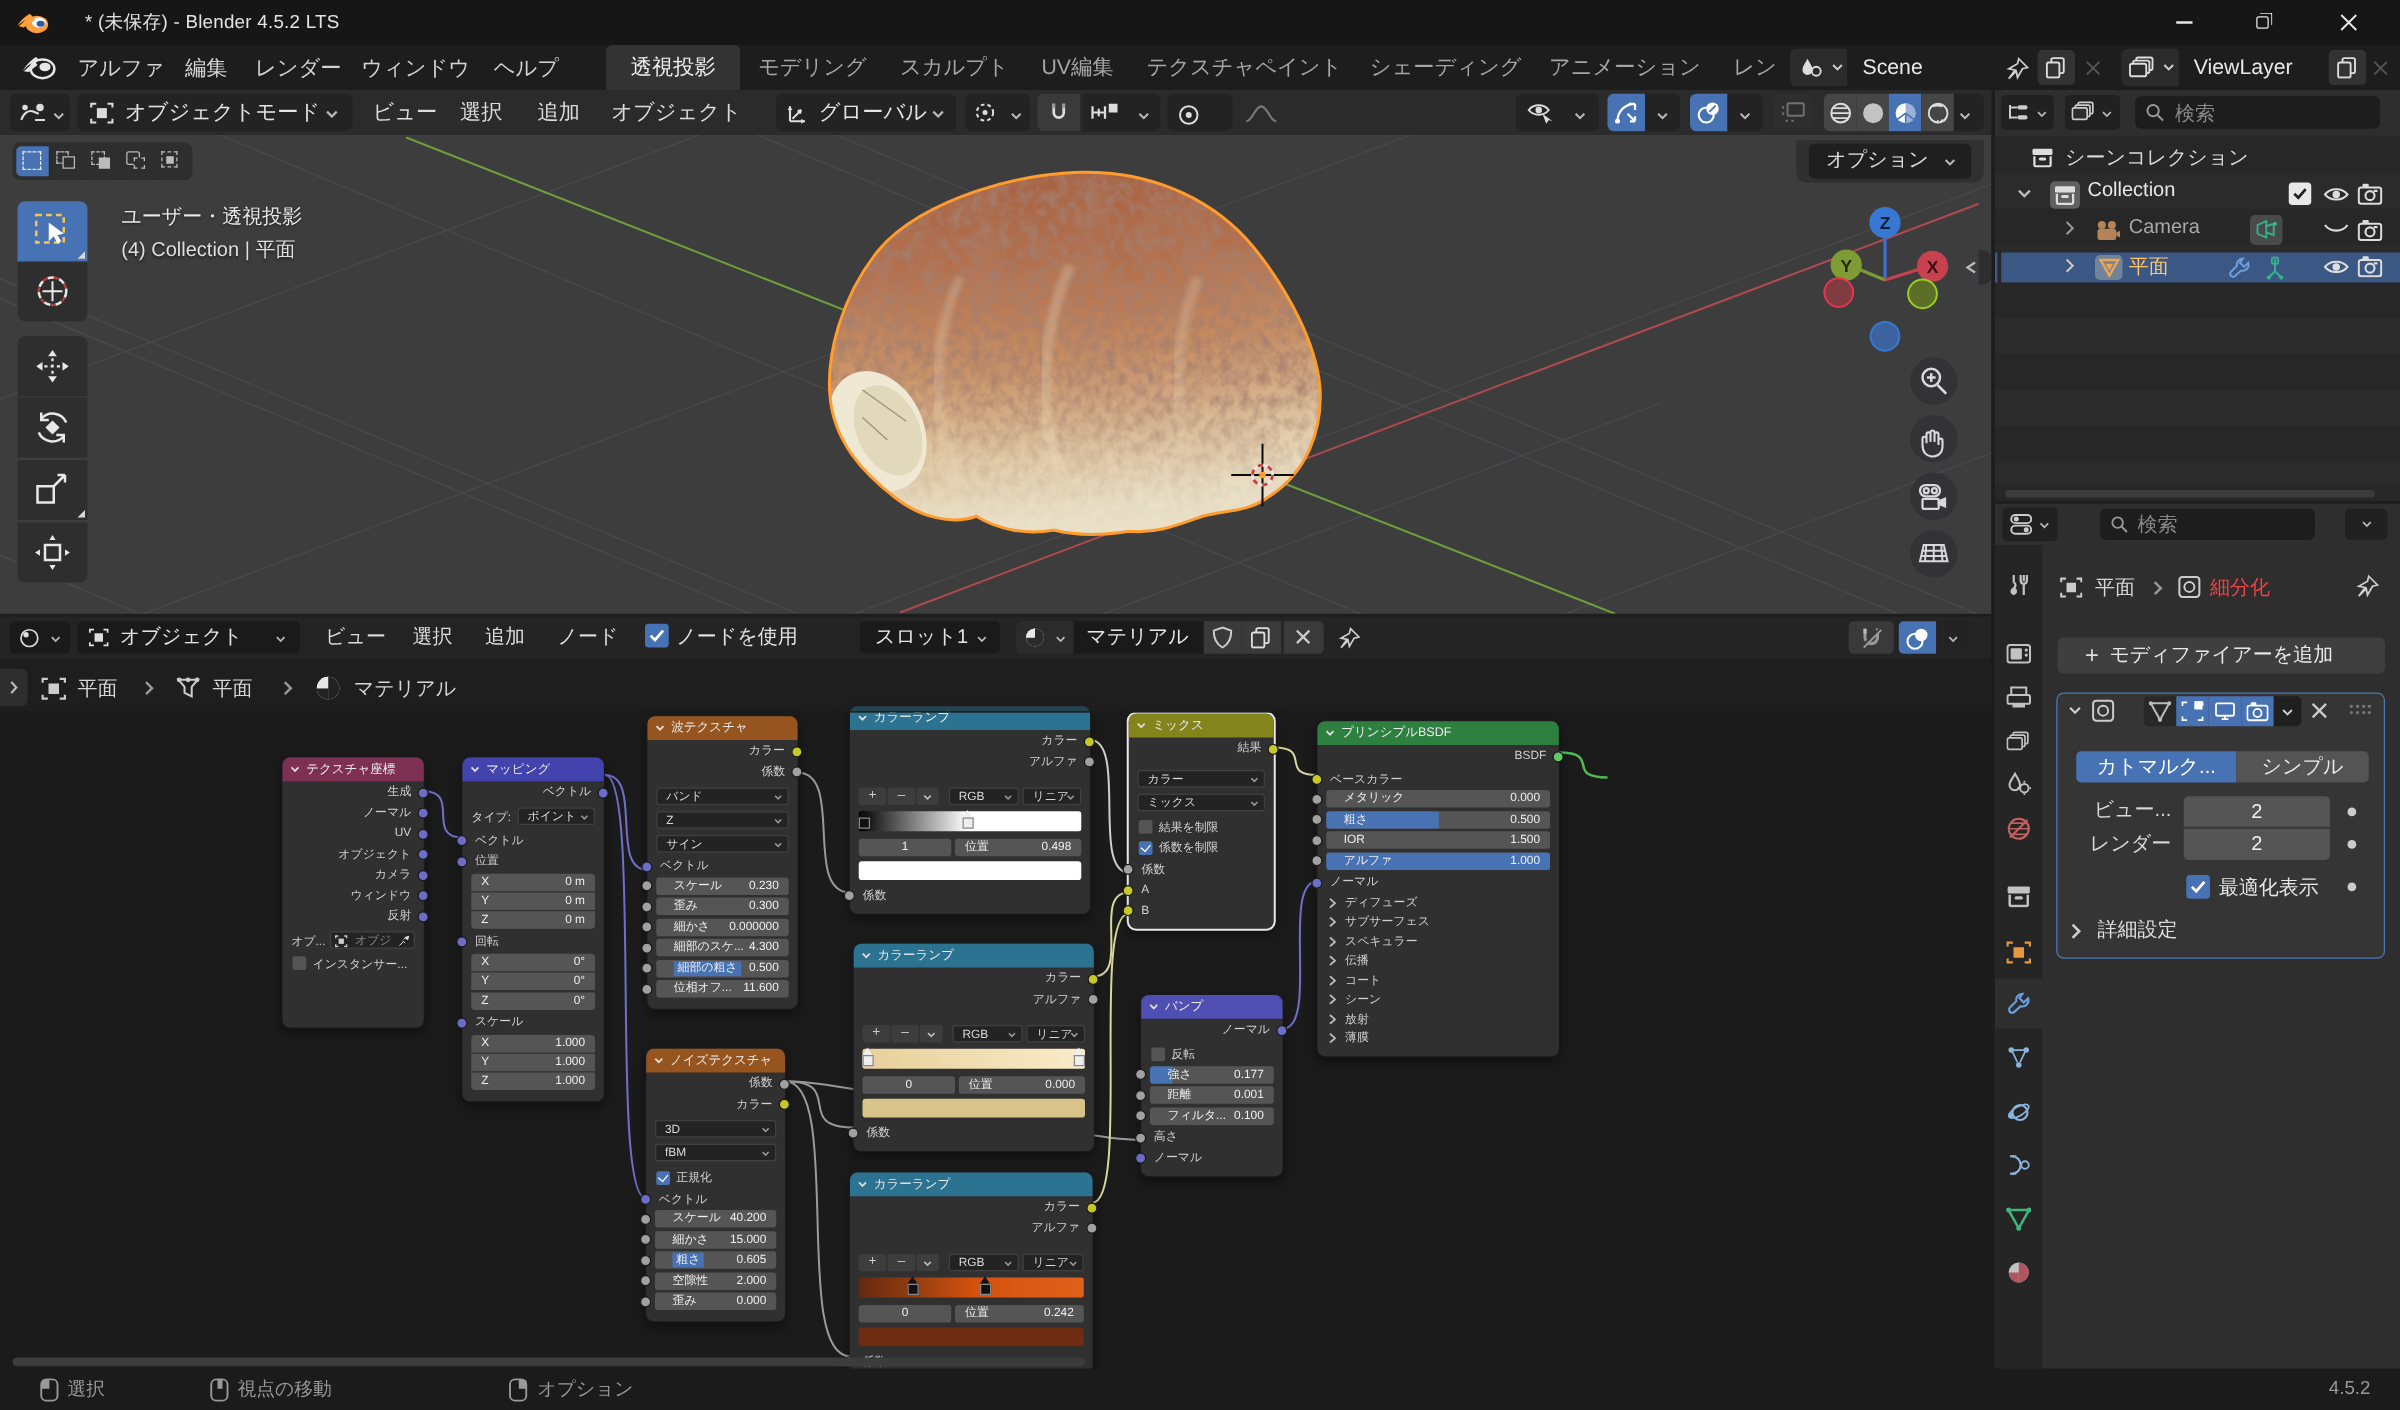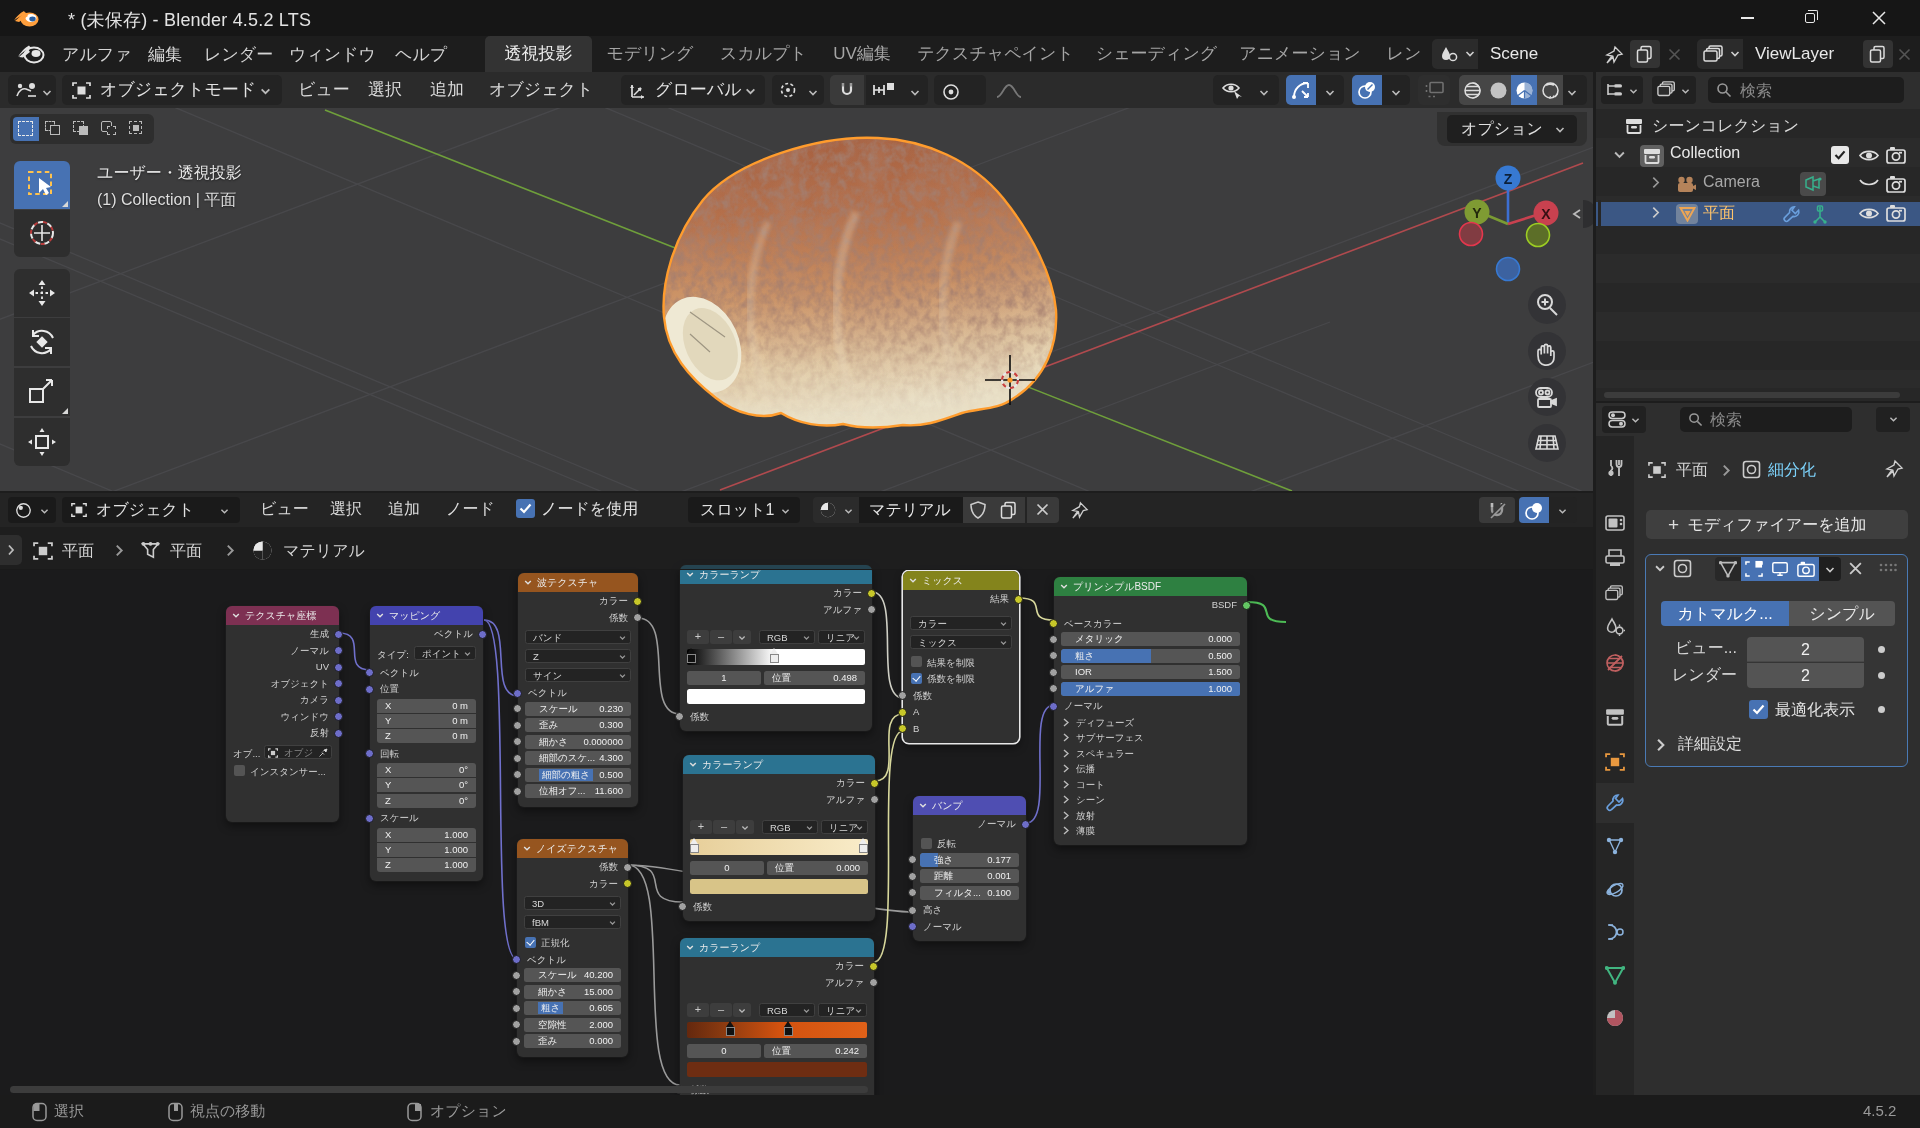--- a/index.html
+++ b/index.html
@@ -2,21 +2,21 @@
 <html><head>
 <meta charset="utf-8">
 <style>
 * { margin:0; padding:0; box-sizing:border-box; }
 html,body { width:1920px; height:1128px; overflow:hidden; background:#1d1d1d;
   font-family:"Liberation Sans", sans-serif; -webkit-font-smoothing:antialiased; }
 #root { position:absolute; left:0; top:0; width:1920px; height:1128px; }
 .abs { position:absolute; }
 
 #titlebar { position:absolute; left:0; top:0; width:1920px; height:36px; background:#161616; color:#e3e3e3; }
-#titlebar .ttxt { position:absolute; left:68px; top:8px; font-size:18px; letter-spacing:0.2px; }
+#titlebar .ttxt { position:absolute; left:68px; top:8px; font-size:15px; letter-spacing:0.2px; }
 .winbtn { position:absolute; top:0; width:58px; height:36px; color:#e8e8e8; }
 
 #menubar { position:absolute; left:0; top:36px; width:1920px; height:36px; background:#1d1d1d; color:#d4d4d4; font-size:17px; }
 .menuitem { position:absolute; top:7px; }
 .tab { position:absolute; top:0; height:36px; line-height:36px; text-align:center; color:#a5a5a5; font-size:17px; }
 .tab.active { background:#333333; color:#f0f0f0; border-radius:5px 5px 0 0; }
 
 .node { position:absolute; background:#303030; border-radius:6px; font-size:9.5px; color:#d2d2d2; }
 .node .nh { position:relative; height:19px; line-height:19px; border-radius:6px 6px 0 0; color:#ebebeb; padding-left:19px; font-size:10px; overflow:hidden; white-space:nowrap; }
 .nt { position:absolute; height:16px; line-height:16px; white-space:nowrap; }
@@ -466,21 +466,21 @@
 <div class="abs" style="left:97px;top:45px;width:26px;height:24px;background:#2e2e2e">
   <div class="abs" style="left:4px;top:4px;width:11px;height:11px;border:1.4px solid #bbb;border-radius:2px"></div>
   <div class="abs" style="left:10px;top:9px;width:9px;height:9px;background:#2e2e2e;border:1.4px dashed #bbb"></div>
 </div>
 <div class="abs" style="left:125px;top:45px;width:26px;height:24px;background:#2e2e2e;border-radius:0 4px 4px 0">
   <div class="abs" style="left:4px;top:4px;width:13px;height:13px;border:1.5px dashed #bbb"></div>
   <div class="abs" style="left:8px;top:8px;width:6px;height:6px;background:#bbb"></div>
 </div>
 
 <div class="abs" style="left:97px;top:91px;color:#e9e9e9;font-size:16px;text-shadow:0 1px 2px #0008">ユーザー・透視投影</div>
-<div class="abs" style="left:97px;top:118px;color:#dfdfdf;font-size:16px;text-shadow:0 1px 2px #0008">(1) Collection | 平面</div>
+<div class="abs" style="left:97px;top:118px;color:#dfdfdf;font-size:16px;text-shadow:0 1px 2px #0008">(4) Collection | 平面</div>
 
 <div class="abs" style="left:14px;top:89px;width:56px;height:48px;background:#4772b3;border-radius:6px 6px 0 0">
   <svg class="abs" style="left:13px;top:9px" width="30" height="30" viewBox="0 0 30 30">
     <rect x="2" y="2" width="22" height="22" fill="none" stroke="#ffc24d" stroke-width="2" stroke-dasharray="4.5 3.4"></rect>
     <path d="M12 8 L12 23 L16 19 L19 25 L22 23 L19 18 L24 17 Z" fill="#fff"></path>
   </svg>
   <div class="abs" style="right:2px;bottom:2px;width:0;height:0;border-left:6px solid transparent;border-bottom:6px solid #d8d8d8"></div>
 </div>
 <div class="abs" style="left:14px;top:138px;width:56px;height:47px;background:#2e2e2e;border-radius:0 0 6px 6px">
   <svg class="abs" style="left:13px;top:8px" width="30" height="30" viewBox="0 0 30 30">
@@ -1316,21 +1316,21 @@
         <rect x="5.5" y="5.5" width="8" height="8" fill="#ccc"></rect>
       </svg>
 <div class="abs" style="left:80px;top:57px;color:#d6d6d6;font-size:16px">平面</div>
 <svg class="abs" style="left:126px;top:61px" width="9" height="13" viewBox="0 0 8 12">
         <path d="M1.5 1.5 L6 6 L1.5 10.5" stroke="#999" stroke-width="1.8" fill="none"></path>
       </svg>
 <svg class="abs" style="left:146px;top:57px" width="19" height="19" viewBox="0 0 19 19">
         <rect x="1.5" y="1.5" width="16" height="16" rx="2.5" fill="none" stroke="#ccc" stroke-width="1.6"></rect>
         <circle cx="9.5" cy="9.5" r="4" fill="none" stroke="#ccc" stroke-width="1.6"></circle>
       </svg>
-<div class="abs" style="left:172px;top:57px;color:#7dd3fc;font-size:16px">細分化</div>
+<div class="abs" style="left:172px;top:57px;color:#ef4444;font-size:16px">細分化</div>
 <svg class="abs" style="left:288px;top:56px" width="20" height="20" viewBox="0 0 20 20">
         <path d="M11 2 L18 9 L14 10 L10 17 L9 12 L3 18 L8 11 L3 10 L10 6 Z" fill="none" stroke="#cfcfcf" stroke-width="1.4"></path>
       </svg>
 
 <div class="abs" style="left:50px;top:107px;width:262px;height:29px;background:#3f3f3f;border-radius:5px;color:#e8e8e8;font-size:16px;line-height:29px;text-align:center"><span class="abs" style="left:22px;top:0px;font-size:19px;color:#ddd">+</span>モディファイアーを追加</div>
 
 <div class="abs" style="left:49px;top:151px;width:263px;height:213px;background:#353535;border:1px solid #4a7ab5;border-radius:6px"></div>
 <svg class="abs" style="left:58px;top:161px" width="12" height="9" viewBox="0 0 10 8">
         <path d="M1.5 2 L5 5.5 L8.5 2" stroke="#ccc" stroke-width="1.6" fill="none"></path>
       </svg>

